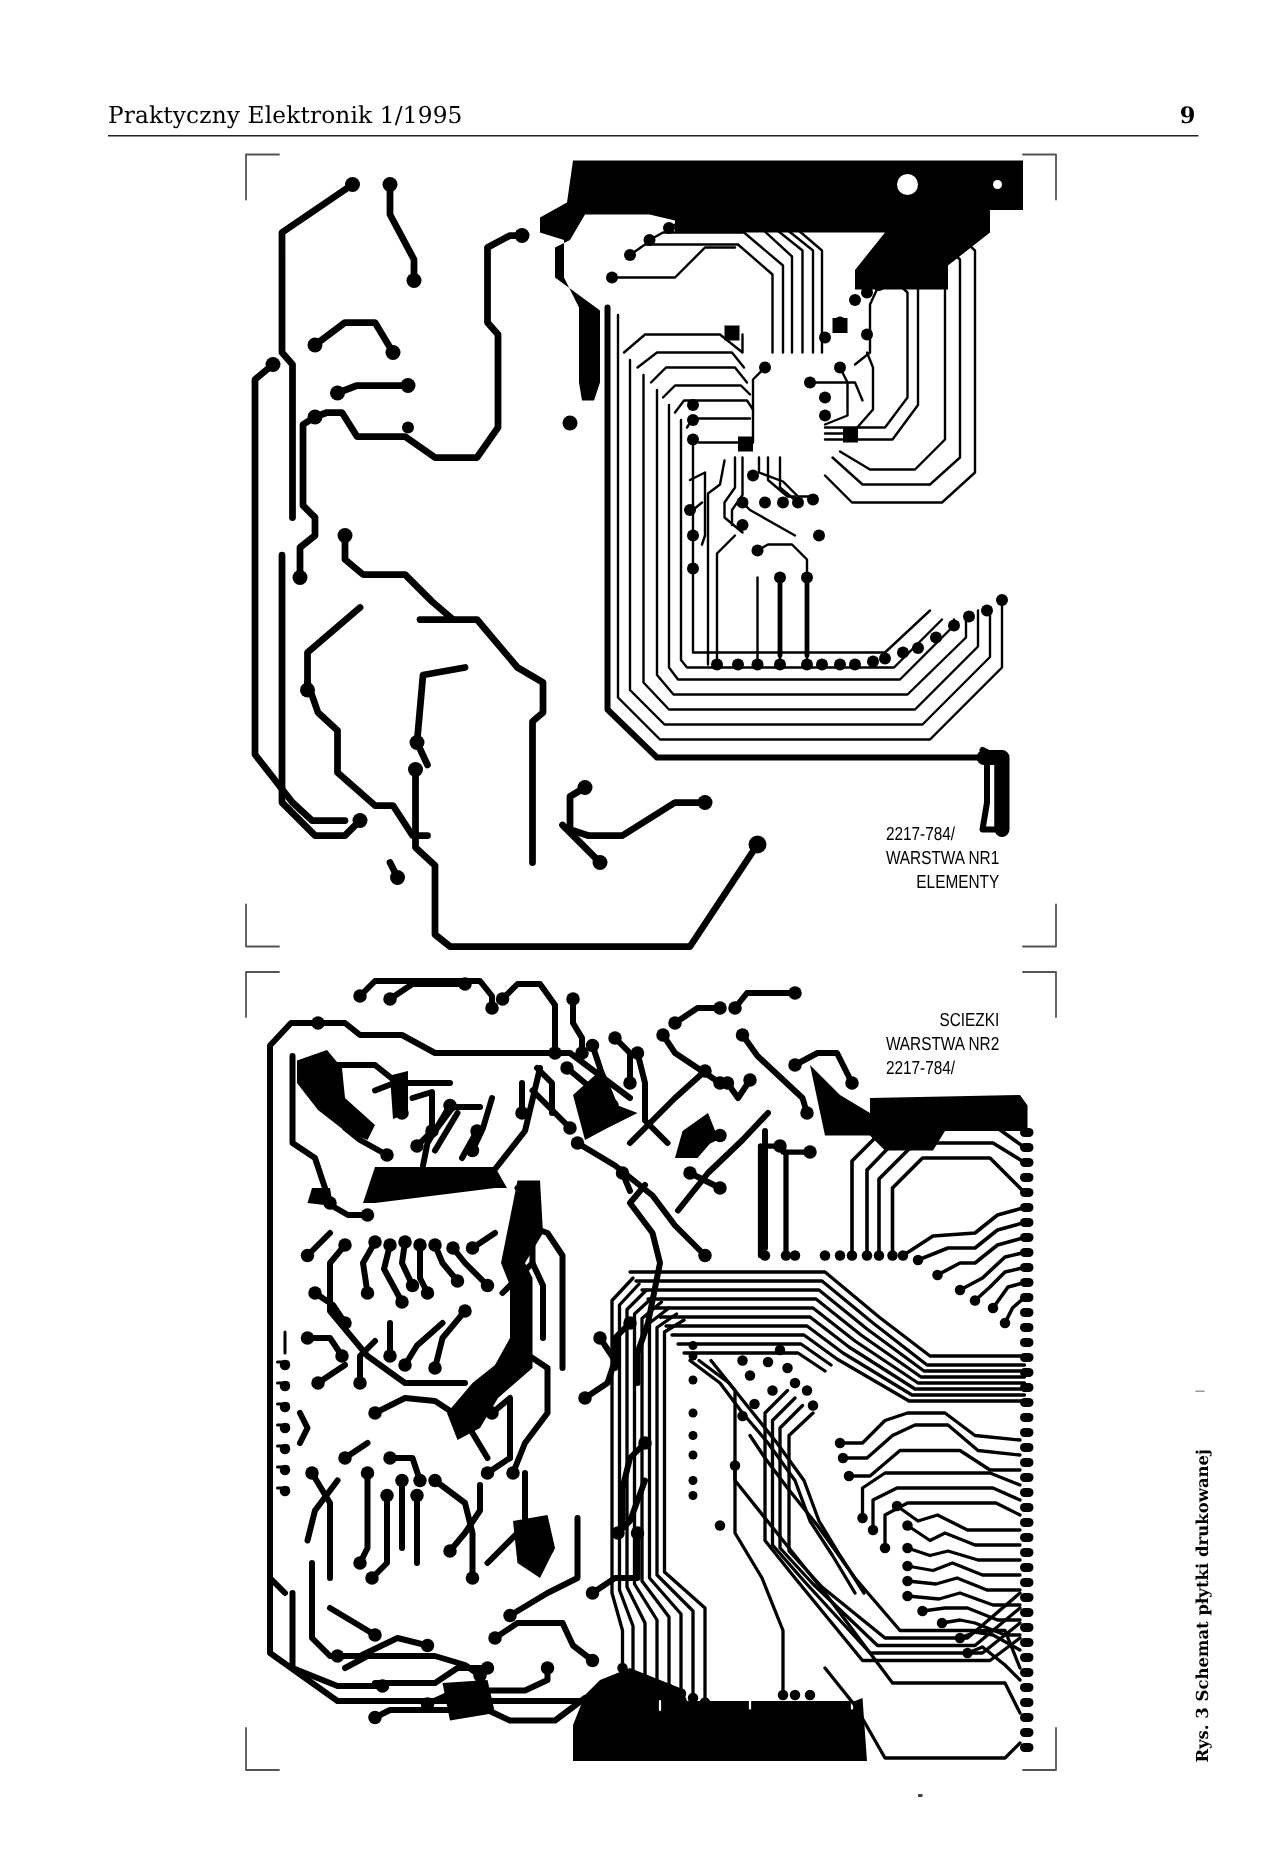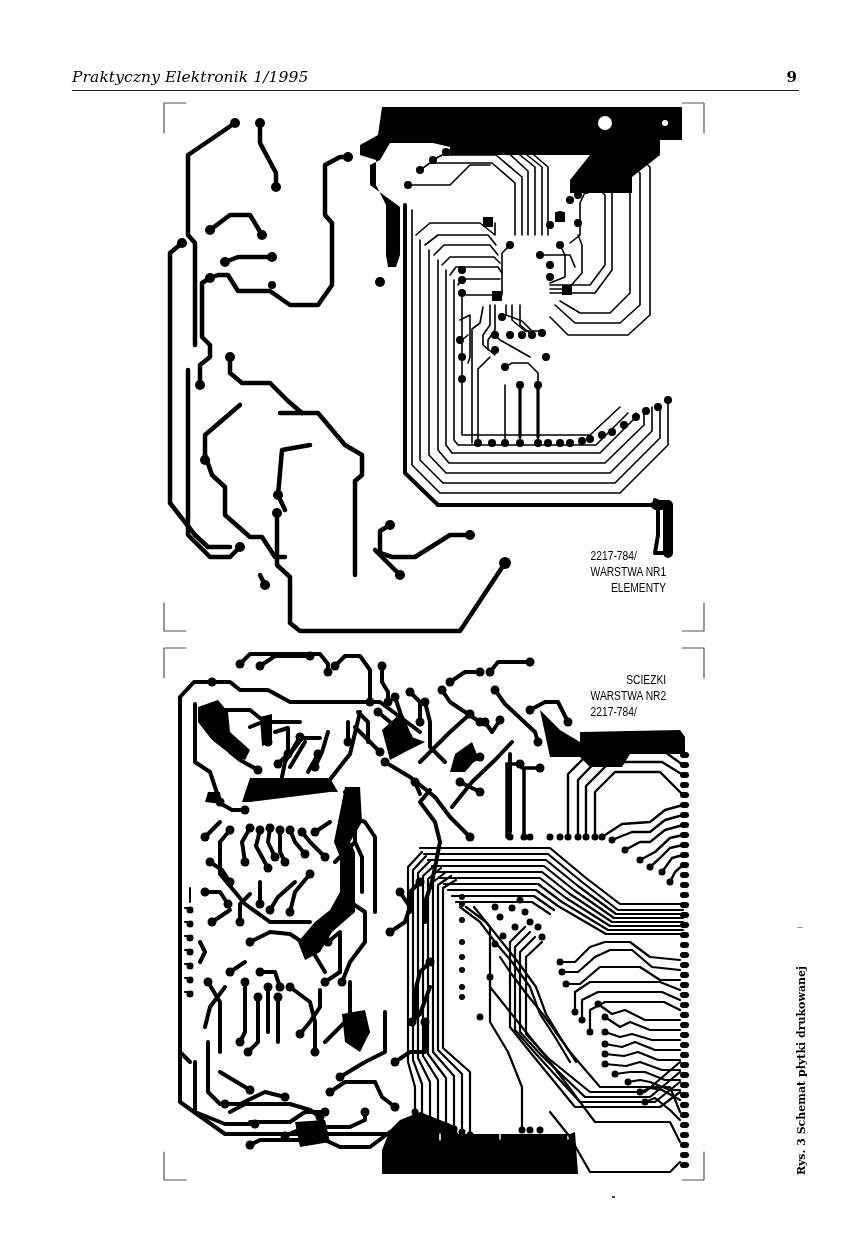--- a/index.html
+++ b/index.html
@@ -1,18 +1,18 @@
 <!DOCTYPE html>
 <html><head>
 <meta charset="utf-8">
 <style>
   html, body { margin: 0; padding: 0; background: #ffffff; }
   body { width: 852px; height: 1248px; position: relative; overflow: hidden; font-family: "DejaVu Serif", serif; color: #000; }
   .header { position: absolute; left: 72px; top: 64px; width: 727px; height: 26px; border-bottom: 1.5px solid #222; }
-  .header-title { position: absolute; left: 0; top: 4px; font-family: "DejaVu Serif", serif; font-style: italic; font-size: 15.5px; letter-spacing: 0.1px; }
+  .header-title { position: absolute; left: 0; top: 4px; font-family: "DejaVu Serif", serif; font-size: 15.5px; letter-spacing: 0.1px; }
   .header-page { position: absolute; right: 2px; top: 4px; font-family: "DejaVu Serif", serif; font-weight: bold; font-size: 15px; }
   .pcb { position: absolute; }
   .pcb svg { display: block; }
   .label { position: absolute; font-family: "Liberation Sans Narrow", "Liberation Sans", sans-serif; font-size: 12.5px; line-height: 16px; transform: scaleX(0.82); white-space: nowrap; }
   .label-right { text-align: right; transform-origin: right top; }
   .caption { position: absolute; left: 795px; top: 1175px; transform: rotate(-90deg); transform-origin: left top; font-family: "DejaVu Serif", serif; font-weight: bold; font-size: 11px; white-space: nowrap; }
   .dot-artifact { position: absolute; width: 3px; height: 2px; background: #444; }
 </style>
 </head>
 <body>

